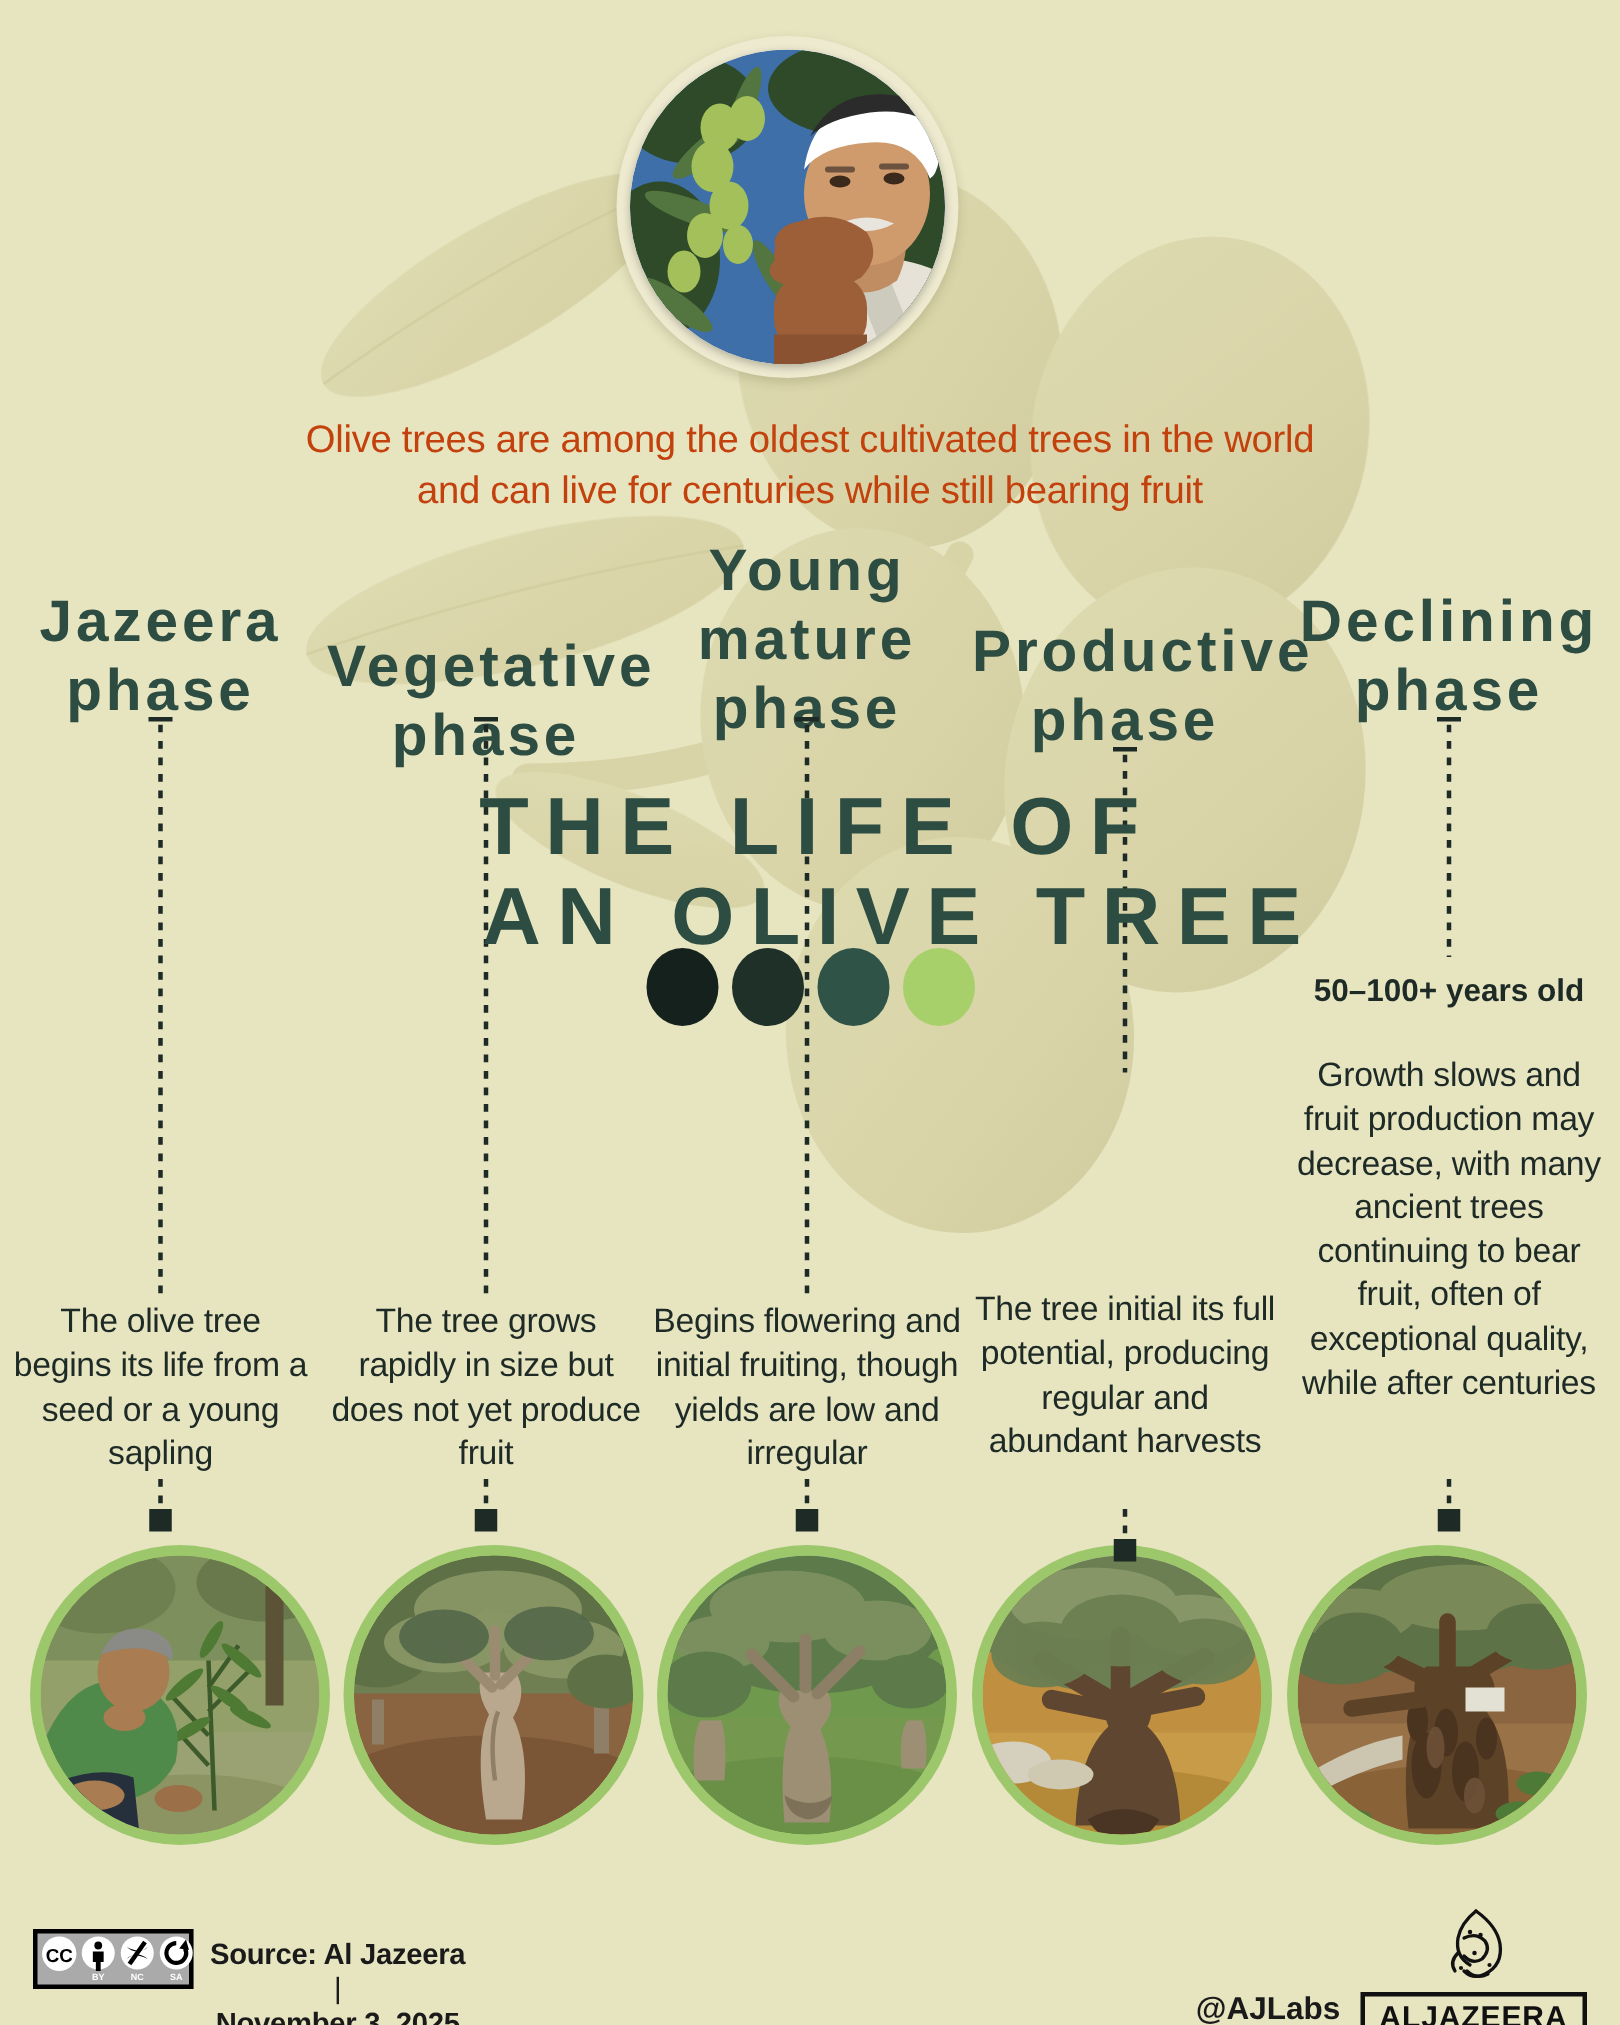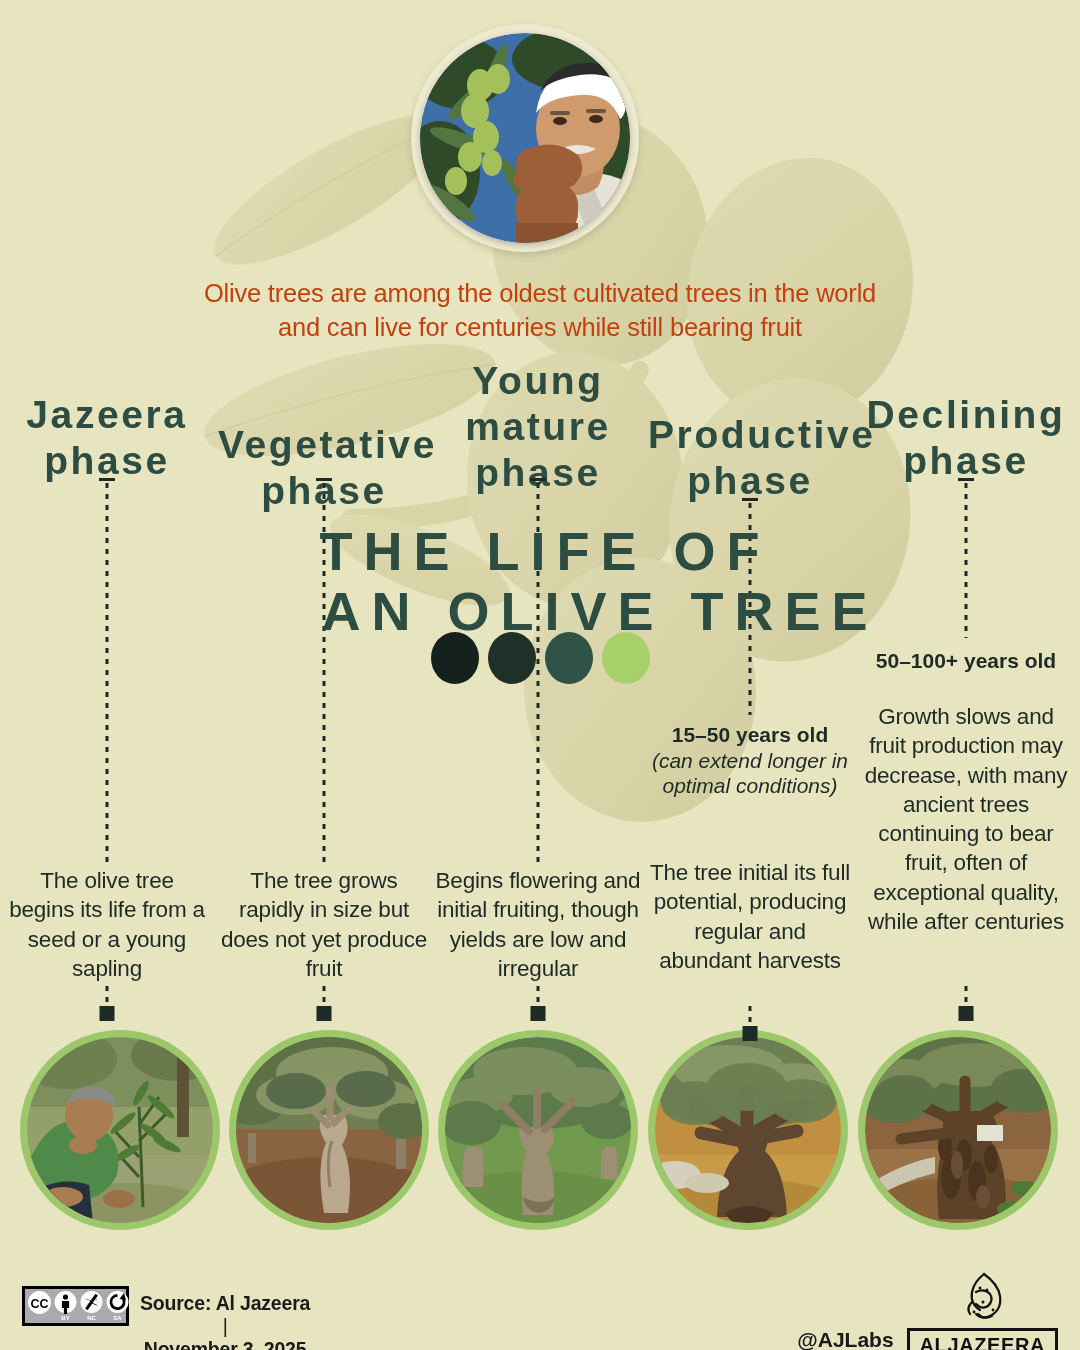--- a/index.html
+++ b/index.html
@@ -297,24 +297,20 @@
     <div class="endsquare" style="top:1006px;"></div>
   </div>
 
   <div class="col c3">
     <div class="phase-title" style="top:392px;">
       <span>Productive</span><br>
       <span>phase</span>
     </div>
     <div class="tick" style="top:478px;"></div>
     <div class="dotline" style="top:483px; height:212px;"></div>
-    <div class="age" style="top:702px;">
-      <span>15–50 years old</span>
-      <span class="extend">(can extend longer in optimal conditions)</span>
-    </div>
     <div class="desc" style="top:838px;">The tree initial its full potential, producing regular and abundant harvests</div>
     <div class="dotline" style="top:986px; height:30px;"></div>
     <div class="endsquare" style="top:1006px;"></div>
   </div>
 
   <div class="col c4">
     <div class="phase-title" style="top:392px;">
       <span>Declining</span><br>
       <span>phase</span>
     </div>

